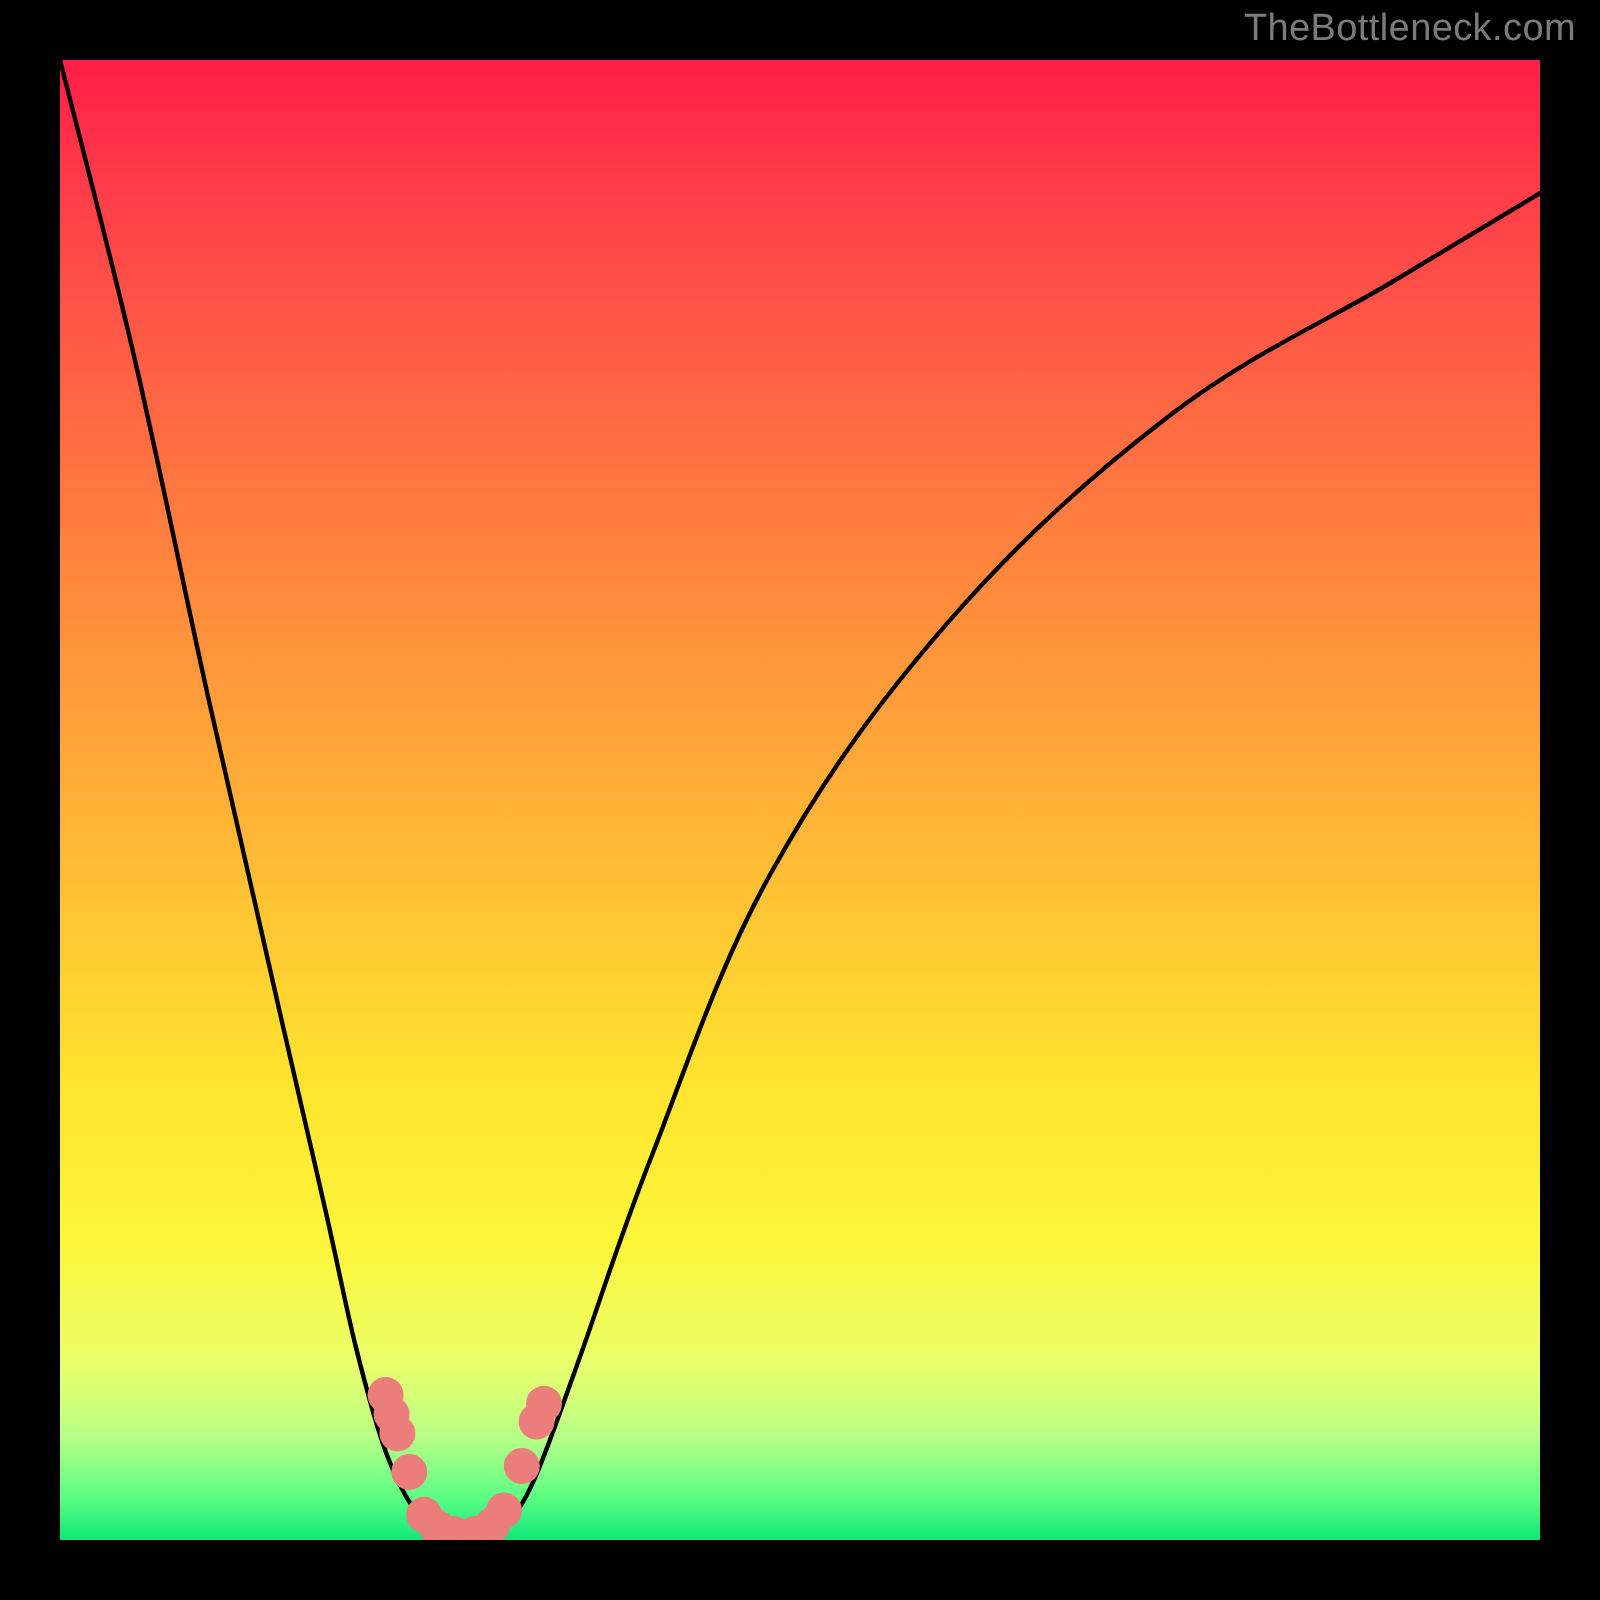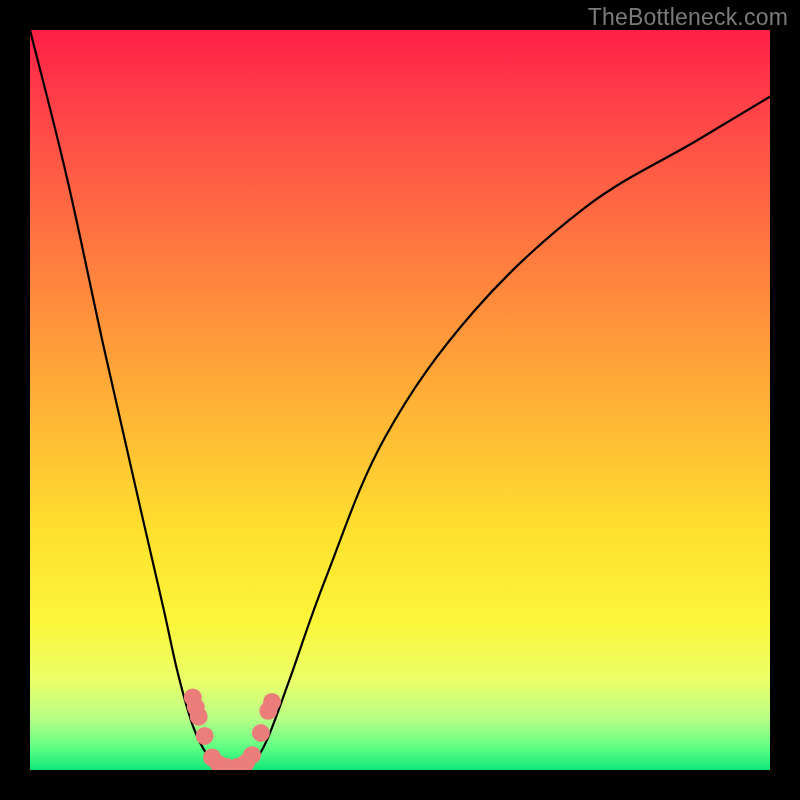--- a/index.html
+++ b/index.html
@@ -38,21 +38,21 @@
     left: 0;
     top: 0;
     width: 740px;
     height: 740px;
   }
   .watermark {
     position: absolute;
     top: 4px;
     right: 12px;
     color: #7b7b7b;
-    font-size: 23px;
+    font-size: 19px;
     letter-spacing: 0.2px;
     font-weight: 500;
   }
 </style>
 </head>
 <body>
 
 <div class="frame">
   <svg class="svg-layer" viewBox="0 0 740 740" preserveAspectRatio="none">
     <path id="curve-path" fill="none" stroke="#000" stroke-width="2.2" stroke-linecap="round" d="M 0.00 0.00 C 6.66 26.64, 23.68 90.72, 37.00 148.00 C 50.32 205.28, 60.68 258.26, 74.00 318.20 C 87.32 378.14, 100.34 434.38, 111.00 481.00 C 121.66 527.62, 126.54 547.90, 133.20 577.20 C 139.86 606.50, 142.67 622.49, 148.00 643.80 C 153.33 665.11, 157.47 680.95, 162.80 695.60 C 168.13 710.25, 172.27 717.87, 177.60 725.20 C 182.93 732.53, 188.40 733.64, 192.40 736.30 C 196.40 738.96, 197.14 739.33, 199.80 740.00 C 202.46 740.67, 203.20 741.33, 207.20 740.00 C 211.20 738.67, 216.67 737.93, 222.00 732.60 C 227.33 727.27, 230.14 725.05, 236.80 710.40 C 243.46 695.75, 248.34 680.50, 259.00 651.20 C 269.66 621.90, 278.68 591.56, 296.00 547.60 C 313.32 503.64, 328.56 454.95, 355.20 407.00 C 381.84 359.05, 408.04 322.49, 444.00 281.20 C 479.96 239.91, 515.04 208.24, 555.00 177.60 C 594.96 146.96, 632.70 130.98, 666.00 111.00 C 699.30 91.02, 726.68 74.59, 740.00 66.60"></path>

